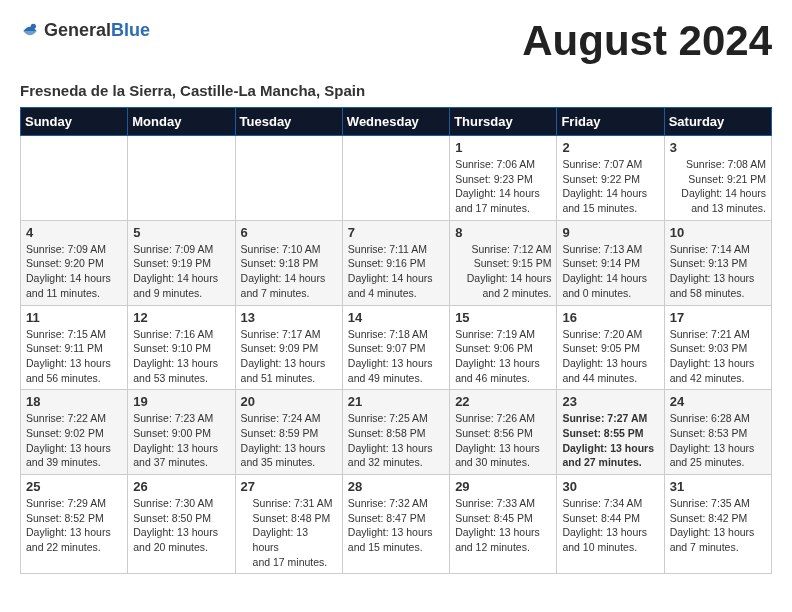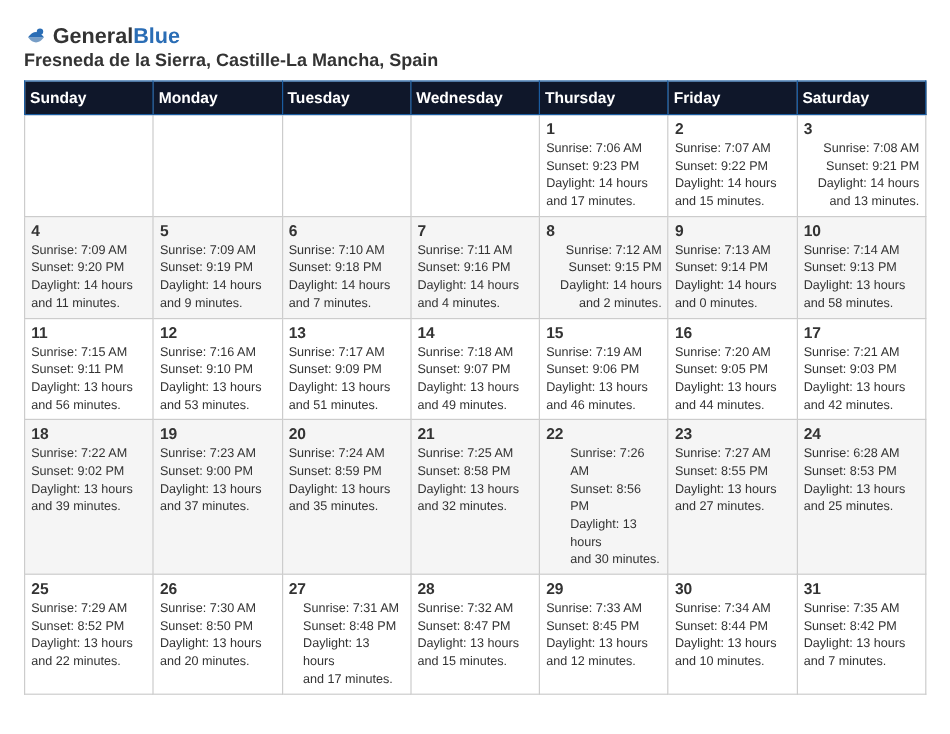--- a/index.html
+++ b/index.html
@@ -7,21 +7,21 @@
       font-family: Arial, sans-serif;
       background: #fff;
       width: 792px;
       min-height: 612px;
       padding: 20px;
     }
     .header-area {
       display: flex;
       justify-content: space-between;
       align-items: flex-start;
-      margin-bottom: 1px;
+      margin-bottom: 20px;
       gap: 36px;
     }
     .logo {
       display: flex;
       align-items: center;
       gap: 4px;
     }
     .logo-text-general {
       font-size: 18px;
       font-weight: bold;
@@ -100,20 +100,23 @@
   <div class="logo">
     <svg class="logo-icon" viewBox="0 0 30 30" xmlns="http://www.w3.org/2000/svg">
       <path d="M5 15 Q15 2 25 15" fill="#2a6db5"></path>
       <path d="M5 15 Q15 28 25 15" fill="#1a5ca0" opacity="0.6"></path>
       <circle cx="20" cy="8" r="4" fill="#2a6db5"></circle>
     </svg>
     <div>
       <span class="logo-text-general">General</span><span class="logo-text-blue">Blue</span>
     </div>
   </div>
+  <div>
+    <div class="month-title">August 2024</div>
+  </div>
 </div>
 
 <div class="location-subtitle">Fresneda de la Sierra, Castille-La Mancha, Spain</div>
 
 <table class="calendar-table">
   <thead>
     <tr>
     <th>Sunday</th>
         <th>Monday</th>
         <th>Tuesday</th>
@@ -277,28 +280,28 @@
         </td>
         <td>
           <span class="day-num">21</span>
           <div class="day-info" style="white-space: pre-line;">Sunrise: 7:25 AM
 Sunset: 8:58 PM
 Daylight: 13 hours
 and 32 minutes.</div>
         </td>
         <td>
           <span class="day-num">22</span>
-          <div class="day-info" style="white-space: pre-line; margin-left: 20px;">Sunrise: 7:26 AM
+          <div class="day-info" style="white-space: pre-line;">Sunrise: 7:26 AM
 Sunset: 8:56 PM
 Daylight: 13 hours
 and 30 minutes.</div>
         </td>
         <td>
           <span class="day-num">23</span>
-          <div class="day-info" style="white-space: pre-line;">Sunrise: 7:27 AM
+          <div class="day-info" style="white-space: pre-line; font-weight: bold;">Sunrise: 7:27 AM
 Sunset: 8:55 PM
 Daylight: 13 hours
 and 27 minutes.</div>
         </td>
         <td>
           <span class="day-num">24</span>
           <div class="day-info" style="white-space: pre-line;">Sunrise: 6:28 AM
 Sunset: 8:53 PM
 Daylight: 13 hours
 and 25 minutes.</div>

